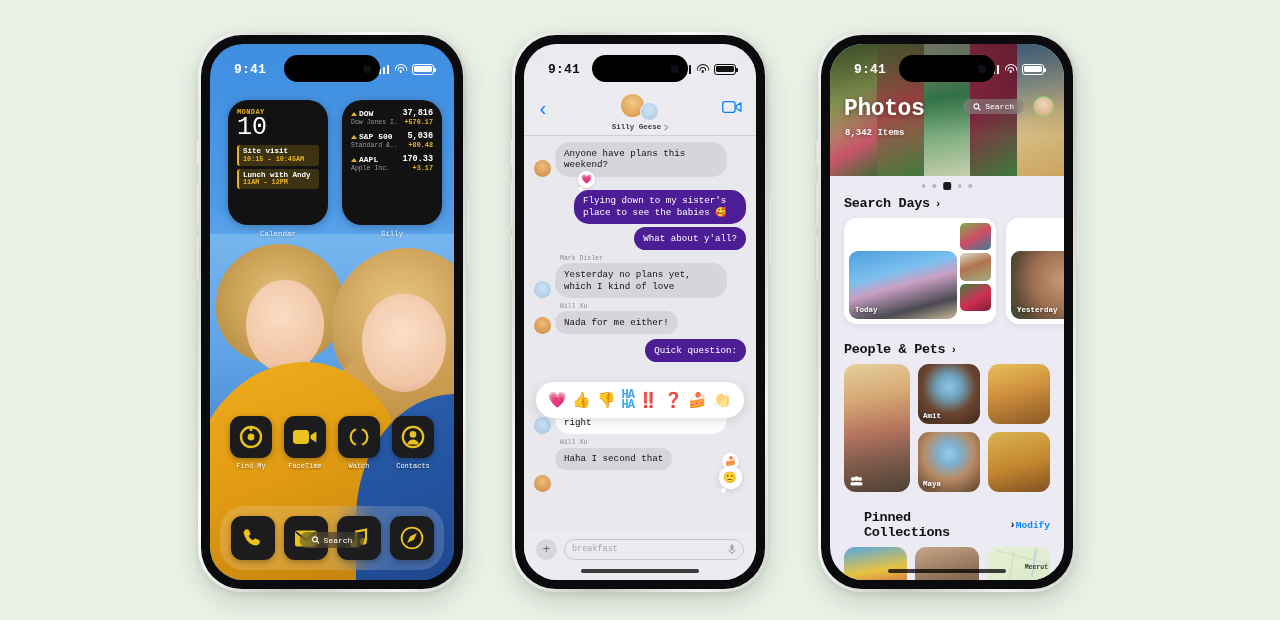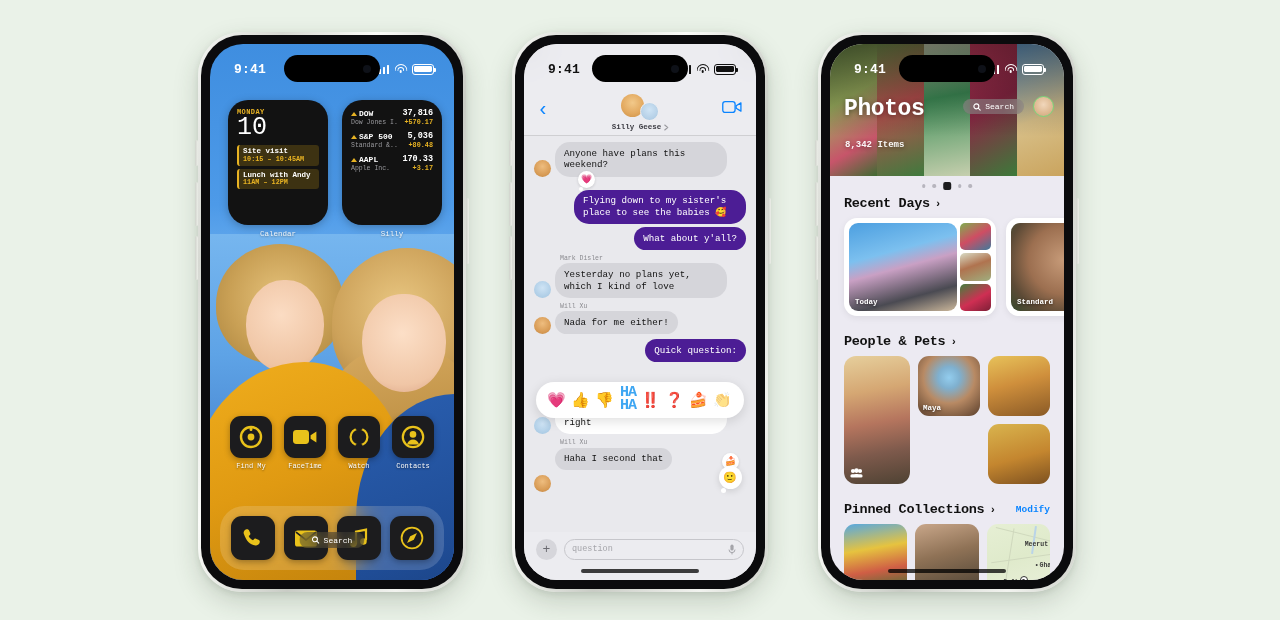--- a/index.html
+++ b/index.html
@@ -219,53 +219,53 @@
   
   #phone3 { left: 818px; top: 32px; width: 258px; height: 560px; }
   .ph-screen { position: absolute; inset: 0; background: #eceaf2; overflow: hidden; }
   .ph-hero { position: absolute; top: 0; left: 0; right: 0; height: 132px; overflow:hidden; }
   .ph-hero-grid { position:absolute; inset:0; display:grid; grid-template-columns: repeat(5,1fr); }
   .ph-hero-grid > div { background-size: cover; }
   .hero-scrim { position:absolute; inset:0;
     background: linear-gradient(180deg, rgba(0,0,0,.46) 0%, rgba(0,0,0,.18) 44%, rgba(0,0,0,0) 70%); }
   .ph-title { position: absolute; left: 14px; top: 52px; font-size: 23px; font-weight: bold;
               color: #fff; letter-spacing: -.4px; text-shadow: 0 1px 5px rgba(0,0,0,.4); }
-  .ph-count { position: absolute; left: 15px; top: 96px; font-size: 9px; font-weight: bold;
+  .ph-count { position: absolute; left: 15px; top: 84px; font-size: 9px; font-weight: bold;
               color: rgba(255,255,255,.95); text-shadow: 0 1px 4px rgba(0,0,0,.4); }
   .ph-search { position: absolute; right: 40px; top: 55px; background: rgba(140,140,140,.55);
                backdrop-filter: blur(7px); border-radius: 12px; padding: 3px 10px;
                color: #fff; font-size: 8px; display: flex; align-items: center; gap: 4px; }
   .ph-avatar { position: absolute; right: 10px; top: 52px; width: 21px; height: 21px;
                border-radius: 50%; border: 1.6px solid #7ad77a;
                background: radial-gradient(circle at 50% 40%, #f1d7bb 0%, #dcb68e 65%, #c4a07d 100%); }
   .ph-dots { position: absolute; left: 50%; transform: translateX(-50%); top: 138px;
              display: flex; gap: 7px; align-items: center; }
   .ph-dots i { width: 3.4px; height: 3.4px; border-radius: 50%; background: #b7b5be; display:block;}
   .ph-dots i.on { width: 8px; height: 8px; border-radius: 2px; background: #1c1c1e; }
   .sec-head { display: flex; align-items: center; gap: 5px; padding: 0 14px; margin: 0 0 7px; }
   .sec-title { font-size: 13.5px; font-weight: bold; color: #111; letter-spacing: -.3px; }
   .chev { color: #111; font-size: 11px; font-weight: bold; }
   .ph-body { position: absolute; top: 152px; left: 0; right: 0; bottom: 0; }
   .cards-row { display: flex; gap: 10px; padding: 0 14px; }
   .rd-card { background: #fff; border-radius: 13px; padding: 5px; flex: 0 0 auto;
              box-shadow: 0 2px 7px rgba(0,0,0,.07); display: flex; gap: 3px; }
-  .rd-main { width: 108px; height: 88px; border-radius: 9px; position: relative; overflow: hidden; }
+  .rd-main { width: 108px; height: 68px; border-radius: 9px; position: relative; overflow: hidden; margin-top: 28px; }
   .rd-strip { display: flex; flex-direction: column; gap: 3px; }
   .rd-thumb { width: 31px; height: 27.4px; border-radius: 5px; }
   .rd-lbl { position: absolute; left: 6px; bottom: 5px; color: #fff; font-size: 7.5px;
             font-weight: bold; text-shadow: 0 1px 3px rgba(0,0,0,.6); }
   .pp-row { display: flex; gap: 8px; padding: 0 14px; }
   .pp-big { width: 147px; height: 128px; border-radius: 12px; position: relative; overflow: hidden; }
   .pp-col { display: flex; flex-direction: column; gap: 8px; }
   .pp-small { width: 62px; height: 60px; border-radius: 11px; position: relative; overflow: hidden; }
   .pp-lbl { position: absolute; left: 5px; bottom: 4px; color: #fff; font-size: 7.5px;
             font-weight: bold; text-shadow: 0 1px 3px rgba(0,0,0,.6); }
   .pp-peop { position: absolute; left: 6px; bottom: 6px; width: 13px; height: 10px;
              display:flex;align-items:flex-end;justify-content:center; }
-  .pc-head { display: flex; align-items: center; justify-content: space-between; padding: 0 14px; }
+  .pc-head { display: flex; align-items: center; justify-content: space-between; padding: 0 14px; margin-left: 20px; }
   .modify { color: #0a84ff; font-size: 9.5px; font-weight: bold; }
   .pc-row { display: flex; gap: 8px; padding: 0 14px; }
   .pc-tile { width: 74px; height: 66px; border-radius: 11px; overflow: hidden; position: relative; }
   .map-tile { background: linear-gradient(160deg,#e6efd4 0%,#dfeacb 50%,#e9f0d9 100%); }
   .map-lbl { position: absolute; font-size: 6.5px; color: #3a3a3a; font-weight: bold; }
   .map-dotlbl::before { content:'•'; margin-right: 1px; }
   .map-rd { position: absolute; background: #cfd8bd; }
   .map-wtr { position: absolute; background: #b9d4e8; }
   .map-pin { position:absolute; width:8px;height:8px;border-radius:50%;background:#fff;
              border:1.6px solid #333; display:flex;align-items:center;justify-content:center;}
@@ -555,33 +555,33 @@
 
             <div class="row">
               <div class="row-av av-mark"></div>
             </div>
           </div>
 
           <div class="tap-bar">
             <span>💗</span>
             <span>👍</span>
             <span>👎</span>
-            <span style="color:#3ea6f2;font-weight:bold;font-size:15px;letter-spacing:-1px;line-height:.85;text-align:center;">HA<br>HA</span>
+            <span style="color:#3ea6f2;font-weight:bold;font-size:12px;letter-spacing:-1px;line-height:.85;text-align:center;">HA<br>HA</span>
             <span>‼️</span>
             <span>❓</span>
             <span>🍰</span>
             <span style="opacity:.55;">👏</span>
           </div>
 
           <div class="smiley-float">🙂</div>
 
           <div class="msg-input">
             <div class="plus-btn">+</div>
             <div class="field">
-              <span>question</span>
+              <span>breakfast</span>
               <svg width="8" height="11" viewBox="0 0 8 11">
                   <rect x="2.4" y="0.6" width="3.2" height="6" rx="1.6" fill="#a5a5aa"></rect>
                   <path d="M1 5.6a3 3 0 0 0 6 0" fill="none" stroke="#a5a5aa" stroke-width="1"></path>
                   <line x1="4" y1="8.6" x2="4" y2="10.4" stroke="#a5a5aa" stroke-width="1"></line>
                 </svg>
             </div>
           </div>
 
           <div class="homebar"></div>
         </div>
@@ -644,37 +644,37 @@
             <i></i>
             <i></i>
             <i class="on"></i>
             <i></i>
             <i></i>
           </div>
 
           <div class="ph-body">
 
             <div class="sec-head">
-              <span class="sec-title">Recent Days</span>
+              <span class="sec-title">Search Days</span>
               <span class="chev">›</span>
             </div>
             <div class="cards-row">
               <div class="rd-card">
                 <div class="rd-main" style="background:linear-gradient(165deg,#4c9fe0 0%,#7cc0ef 34%,#c9a0c4 50%,#4a4a52 78%,#cbb79b 100%)">
                   <div class="rd-lbl">Today</div>
                 </div>
                 <div class="rd-strip">
                   <div class="rd-thumb" style="background:linear-gradient(150deg,#7fae4f 0%,#cf4d63 50%,#3e7a9c 100%)"></div>
                   <div class="rd-thumb" style="background:linear-gradient(160deg,#d9dcc6 0%,#b0734f 45%,#9fae7e 100%)"></div>
                   <div class="rd-thumb" style="background:linear-gradient(150deg,#43803d 0%,#cf2f53 55%,#7d1f36 100%)"></div>
                 </div>
               </div>
               <div class="rd-card">
                 <div class="rd-main" style="width:108px;background:radial-gradient(circle at 48% 42%, #c69a78 0%, #9c6f50 45%, #5c4a36 72%, #2f4a2c 100%)">
-                  <div class="rd-lbl">Standard</div>
+                  <div class="rd-lbl">Yesterday</div>
                 </div>
               </div>
             </div>
 
             <div class="sec-head" style="margin-top:18px;">
               <span class="sec-title">People &amp; Pets</span>
               <span class="chev">›</span>
             </div>
             <div class="pp-row">
               <div class="pp-big" style="background:linear-gradient(170deg,#e6cf9c 0%,#d5a773 28%,#b5755e 52%,#7e5a4c 74%,#4e4233 100%)">
@@ -683,20 +683,23 @@
                       <circle cx="3" cy="3" r="2.1" fill="#fff"></circle>
                       <circle cx="10" cy="3" r="2.1" fill="#fff"></circle>
                       <circle cx="6.5" cy="2.6" r="2.3" fill="#fff"></circle>
                       <rect x="0.4" y="6.3" width="5.2" height="3.3" rx="1.6" fill="#fff"></rect>
                       <rect x="7.4" y="6.3" width="5.2" height="3.3" rx="1.6" fill="#fff"></rect>
                       <rect x="3.7" y="5.9" width="5.6" height="3.7" rx="1.8" fill="#fff"></rect>
                     </svg>
                 </div>
               </div>
               <div class="pp-col">
+                <div class="pp-small" style="background:radial-gradient(circle at 50% 38%, #8ec6ea 0%, #6da0b8 26%, #6b4530 55%, #3f2a1e 100%)">
+                  <div class="pp-lbl">Amit</div>
+                </div>
                 <div class="pp-small" style="background:radial-gradient(circle at 50% 36%, #93cdee 0%, #7fb0cf 22%, #b88a64 52%, #5a3f2c 100%)">
                   <div class="pp-lbl">Maya</div>
                 </div>
               </div>
               <div class="pp-col">
                 <div class="pp-small" style="background:linear-gradient(165deg,#e7c25a 0%,#cf8f3c 45%,#8a5a26 100%)"></div>
                 <div class="pp-small" style="background:linear-gradient(165deg,#d9b44e 0%,#c4862f 55%,#7d5120 100%)"></div>
               </div>
             </div>
 

